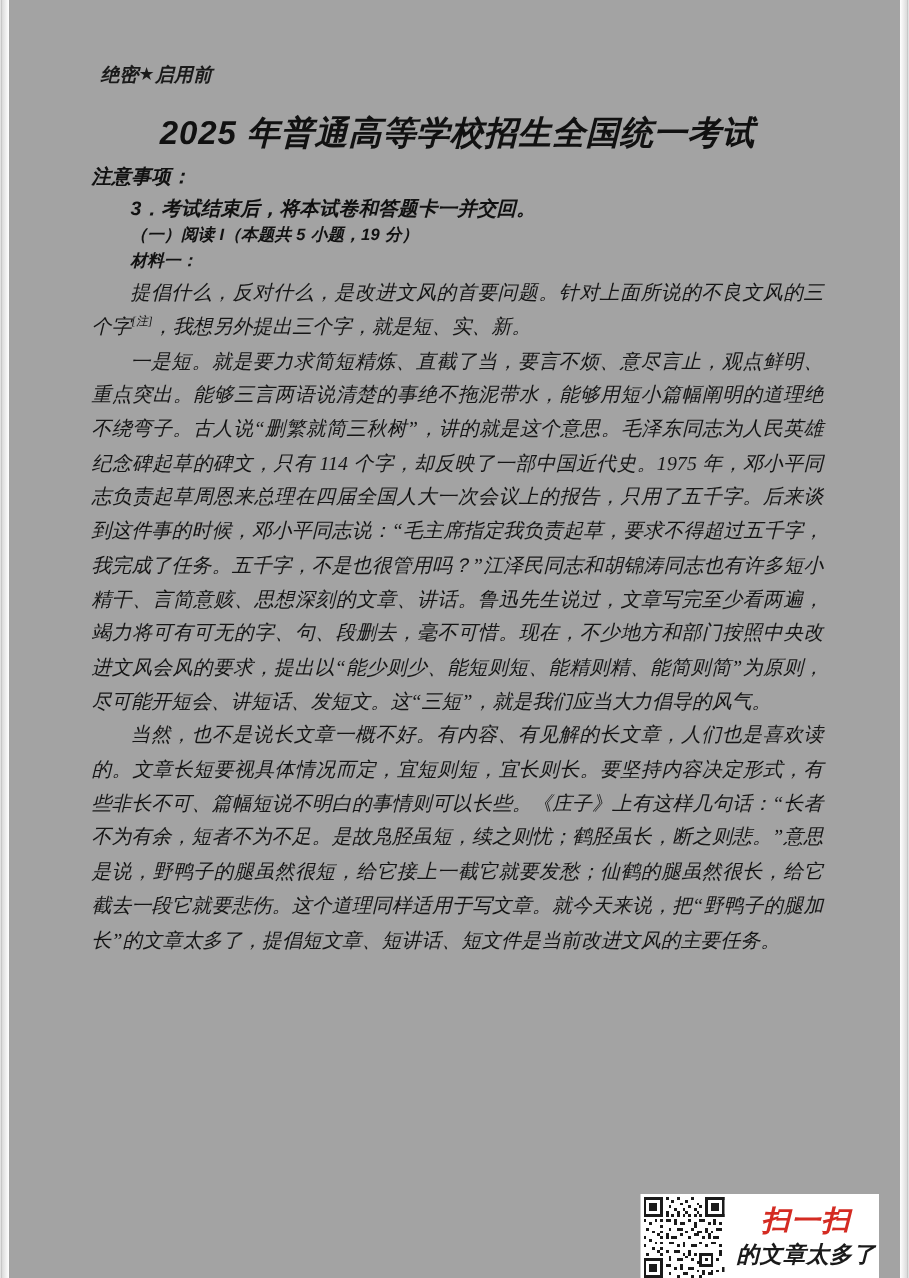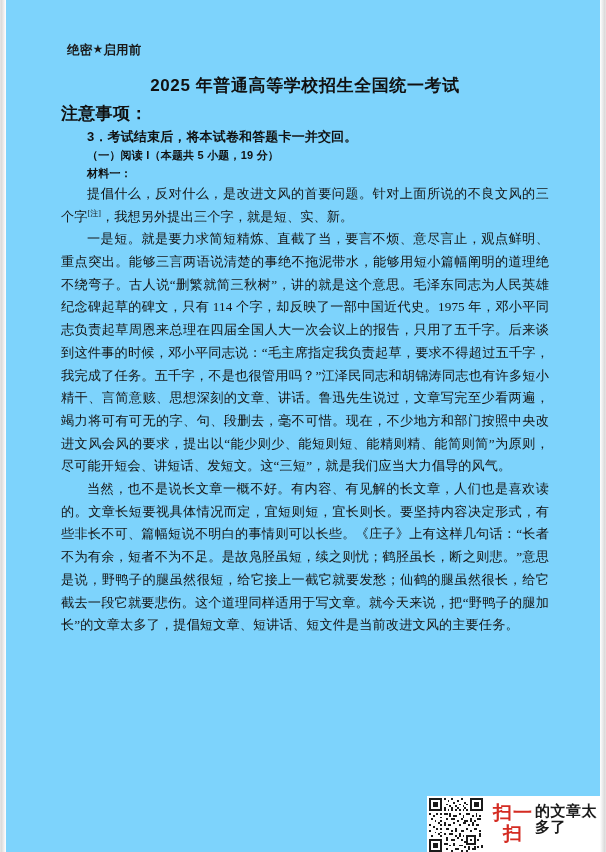--- a/index.html
+++ b/index.html
@@ -7,25 +7,26 @@
     padding: 0;
     background: #ffffff;
   }
   body {
     font-family: "Liberation Serif", "DejaVu Serif", serif;
   }
   #page {
     position: relative;
     width: 606px;
     height: 852px;
-    background: #7dd3fc;
+    background: #a3a3a3;
     overflow: hidden;
     box-sizing: border-box;
     border-left: 1px solid #e2e2e2;
     border-right: 1px solid #e2e2e2;
+    font-style: italic;
   }
   
   #page::before {
     content: "";
     position: absolute;
     left: 0; top: 0; bottom: 0;
     width: 5px;
     background: linear-gradient(to right, #d8d8d8, #ffffff);
     pointer-events: none;
   }
@@ -56,42 +57,42 @@
   }
   .star {
     font-size: 12px;
     vertical-align: 1px;
   }
 
   .main-title {
     text-align: center;
     font-family: "Liberation Sans", "DejaVu Sans", sans-serif;
     font-weight: bold;
-    font-size: 17px;
+    font-size: 22px;
     color: #111;
     letter-spacing: 0.6px;
     margin: 0 0 6px 0;
     line-height: 1.25;
   }
   .subject-title {
     text-align: center;
     font-family: "Liberation Sans", "DejaVu Sans", sans-serif;
     font-weight: bold;
     font-size: 25px;
     color: #111;
     letter-spacing: 16px;
     text-indent: 16px;
     margin: 0 0 12px 0;
     line-height: 1.3;
   }
 
   .notice-head {
     font-family: "Liberation Sans", "DejaVu Sans", sans-serif;
     font-weight: bold;
-    font-size: 17px;
+    font-size: 13px;
     color: #111;
     margin: 0 0 1px 0;
     letter-spacing: 0.3px;
   }
   .notice-item {
     font-family: "Liberation Sans", "DejaVu Sans", sans-serif;
     font-weight: bold;
     font-size: 13px;
     color: #111;
     line-height: 1.62;
@@ -150,21 +151,21 @@
   }
   .qr-code {
     width: 54px;
     height: 54px;
     background: #ffffff;
     position: relative;
     image-rendering: pixelated;
   }
   .qr-text {
     display: flex;
-    flex-direction: row;
+    flex-direction: column;
     justify-content: center;
     line-height: 1.1;
   }
   .qr-scan {
     font-family: "Liberation Sans", "DejaVu Sans", sans-serif;
     font-weight: bold;
     font-size: 19px;
     letter-spacing: 1px;
     margin-bottom: 3px;
     text-align: center;

